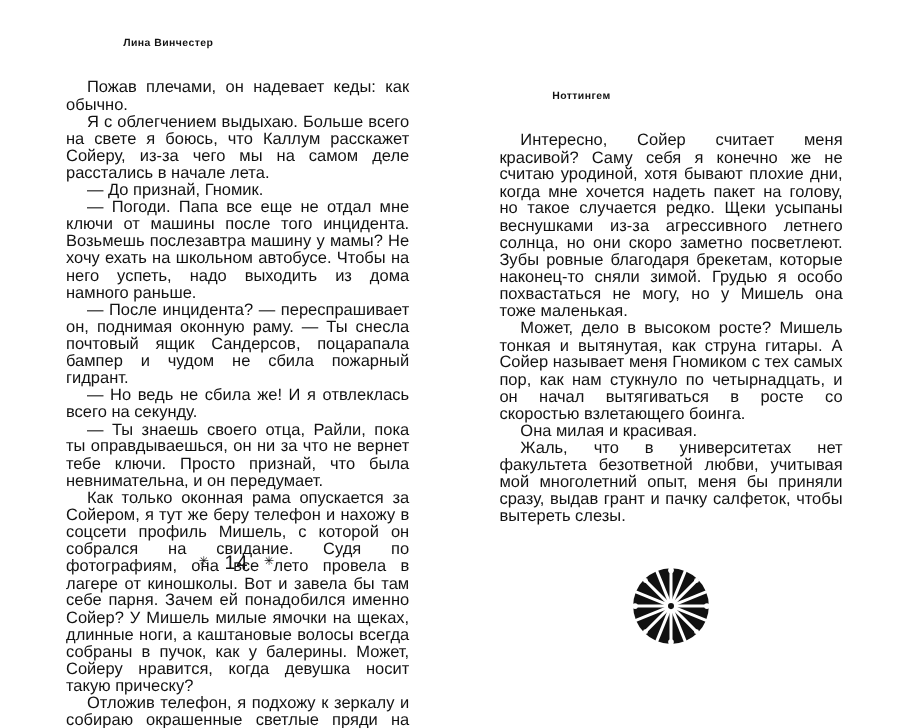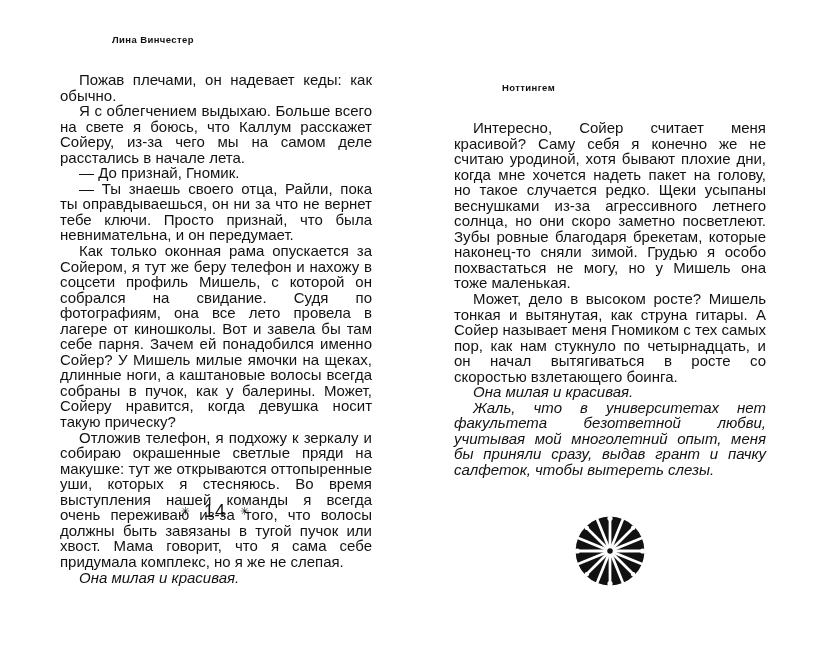--- a/index.html
+++ b/index.html
@@ -58,21 +58,20 @@
     line-height: 15.55px;
     text-align: justify;
     color: #121212;
     hyphens: manual;
   }
   .body-text p {
     margin: 0;
     text-indent: 19px;
   }
   .body-text p.italic {
-    font-style: italic;
   }
   .ornament {
     margin-top: 30px;
     text-align: center;
     height: 90px;
   }
   .ornament svg {
     display: block;
     margin: 0 auto;
   }
@@ -106,20 +105,23 @@
 <body>
 
 <div class="spread">
 
   <div class="page page-left">
     <div class="running-head running-head-left">Лина Винчестер</div>
     <div class="body-text">
       <p>Пожав плечами, он надевает кеды: как обычно.</p>
       <p>Я с облегчением выдыхаю. Больше всего на свете я боюсь, что Каллум расскажет Сойеру, из-за чего мы на самом деле расстались в начале лета.</p>
       <p>— До признай, Гномик.</p>
+      <p>— Погоди. Папа все еще не отдал мне ключи от машины после того инцидента. Возьмешь послезавтра машину у мамы? Не хочу ехать на школьном автобусе. Чтобы на него успеть, надо выходить из дома намного раньше.</p>
+      <p>— После инцидента? — переспрашивает он, поднимая оконную раму. — Ты снесла почтовый ящик Сандерсов, поцарапала бампер и чудом не сбила пожарный гидрант.</p>
+      <p>— Но ведь не сбила же! И я отвлеклась всего на секунду.</p>
       <p>— Ты знаешь своего отца, Райли, пока ты оправдываешься, он ни за что не вернет тебе ключи. Просто признай, что была невнимательна, и он передумает.</p>
       <p>Как только оконная рама опускается за Сойером, я тут же беру телефон и нахожу в соцсети профиль Мишель, с которой он собрался на свидание. Судя по фотографиям, она все лето провела в лагере от киношколы. Вот и завела бы там себе парня. Зачем ей понадобился именно Сойер? У Мишель милые ямочки на щеках, длинные ноги, а каштановые волосы всегда собраны в пучок, как у балерины. Может, Сойеру нравится, когда девушка носит такую прическу?</p>
       <p>Отложив телефон, я подхожу к зеркалу и собираю окрашенные светлые пряди на макушке: тут же открываются оттопыренные уши, которых я стесняюсь. Во время выступления нашей команды я всегда очень переживаю из-за того, что волосы должны быть завязаны в тугой пучок или хвост. Мама говорит, что я сама себе придумала комплекс, но я же не слепая.</p>
       <p class="italic">Она милая и красивая.</p>
     </div>
     <div class="folio folio-left">
       <span class="star">✳</span>
       <span class="num">14</span>
       <span class="star">✳</span>
     </div>

